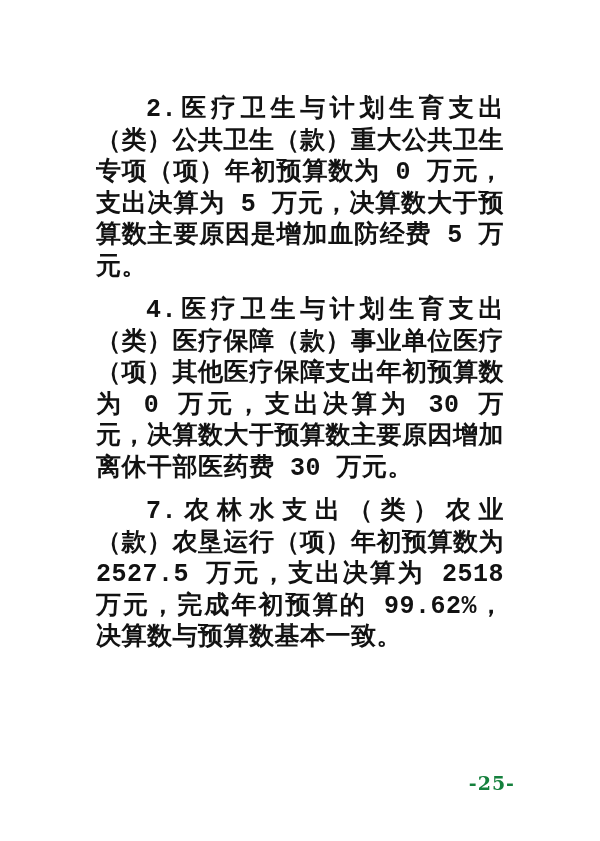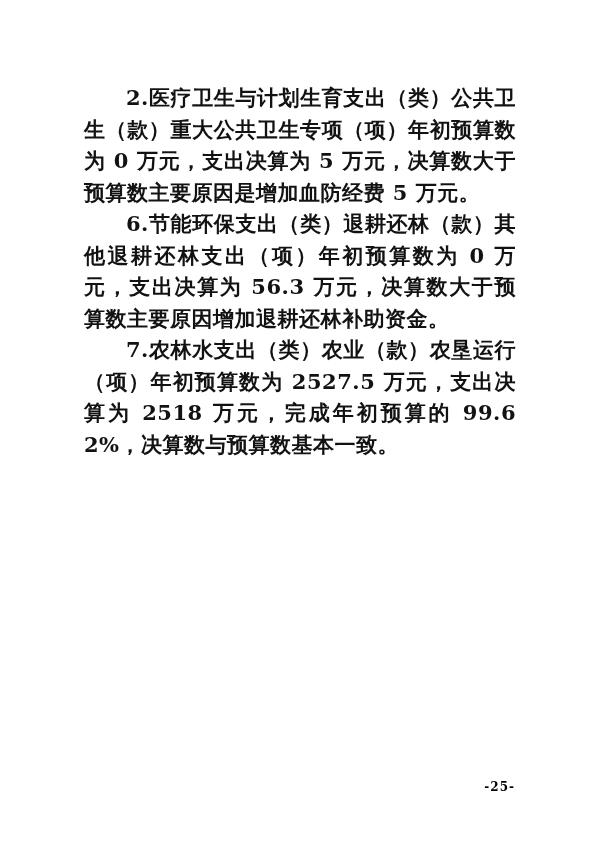--- a/index.html
+++ b/index.html
@@ -16,46 +16,47 @@
     font-family: "DejaVu Serif", "Liberation Serif", serif;
   }
   .text-block {
     position: absolute;
     left: 84px;
     top: 82px;
     width: 432px;
     color: #121212;
   }
   .text-block p {
-    margin: 0;
+    margin: 12px;
     padding: 0;
-    font-size: 21px;
+    font-size: 25px;
     line-height: 31.5px;
     font-weight: bold;
     text-align: justify;
     text-justify: inter-ideograph;
     text-indent: 2em;
     letter-spacing: 0.5px;
     word-break: break-all;
+    font-family: Liberation Mono, monospace;
   }
   .page-number {
     position: absolute;
     right: 85px;
     bottom: 47px;
-    font-size: 12px;
+    font-size: 19px;
     font-weight: bold;
     letter-spacing: 1px;
-    color: #000000;
+    color: #15803d;
     font-family: "DejaVu Serif", "Liberation Serif", serif;
   }
 </style>
 </head>
 <body>
 
 <div class="page">
   <div class="text-block">
     <p>2.医疗卫生与计划生育支出（类）公共卫生（款）重大公共卫生专项（项）年初预算数为 0 万元，支出决算为 5 万元，决算数大于预算数主要原因是增加血防经费 5 万元。</p>
-    <p>6.节能环保支出（类）退耕还林（款）其他退耕还林支出（项）年初预算数为 0 万元，支出决算为 56.3 万元，决算数大于预算数主要原因增加退耕还林补助资金。</p>
+    <p>4.医疗卫生与计划生育支出（类）医疗保障（款）事业单位医疗（项）其他医疗保障支出年初预算数为 0 万元，支出决算为 30 万元，决算数大于预算数主要原因增加离休干部医药费 30 万元。</p>
     <p>7.农林水支出（类）农业（款）农垦运行（项）年初预算数为 2527.5 万元，支出决算为 2518 万元，完成年初预算的 99.62%，决算数与预算数基本一致。</p>
 
   </div>
   <div class="page-number">-25-</div>
 </div>
 
 </body></html>

